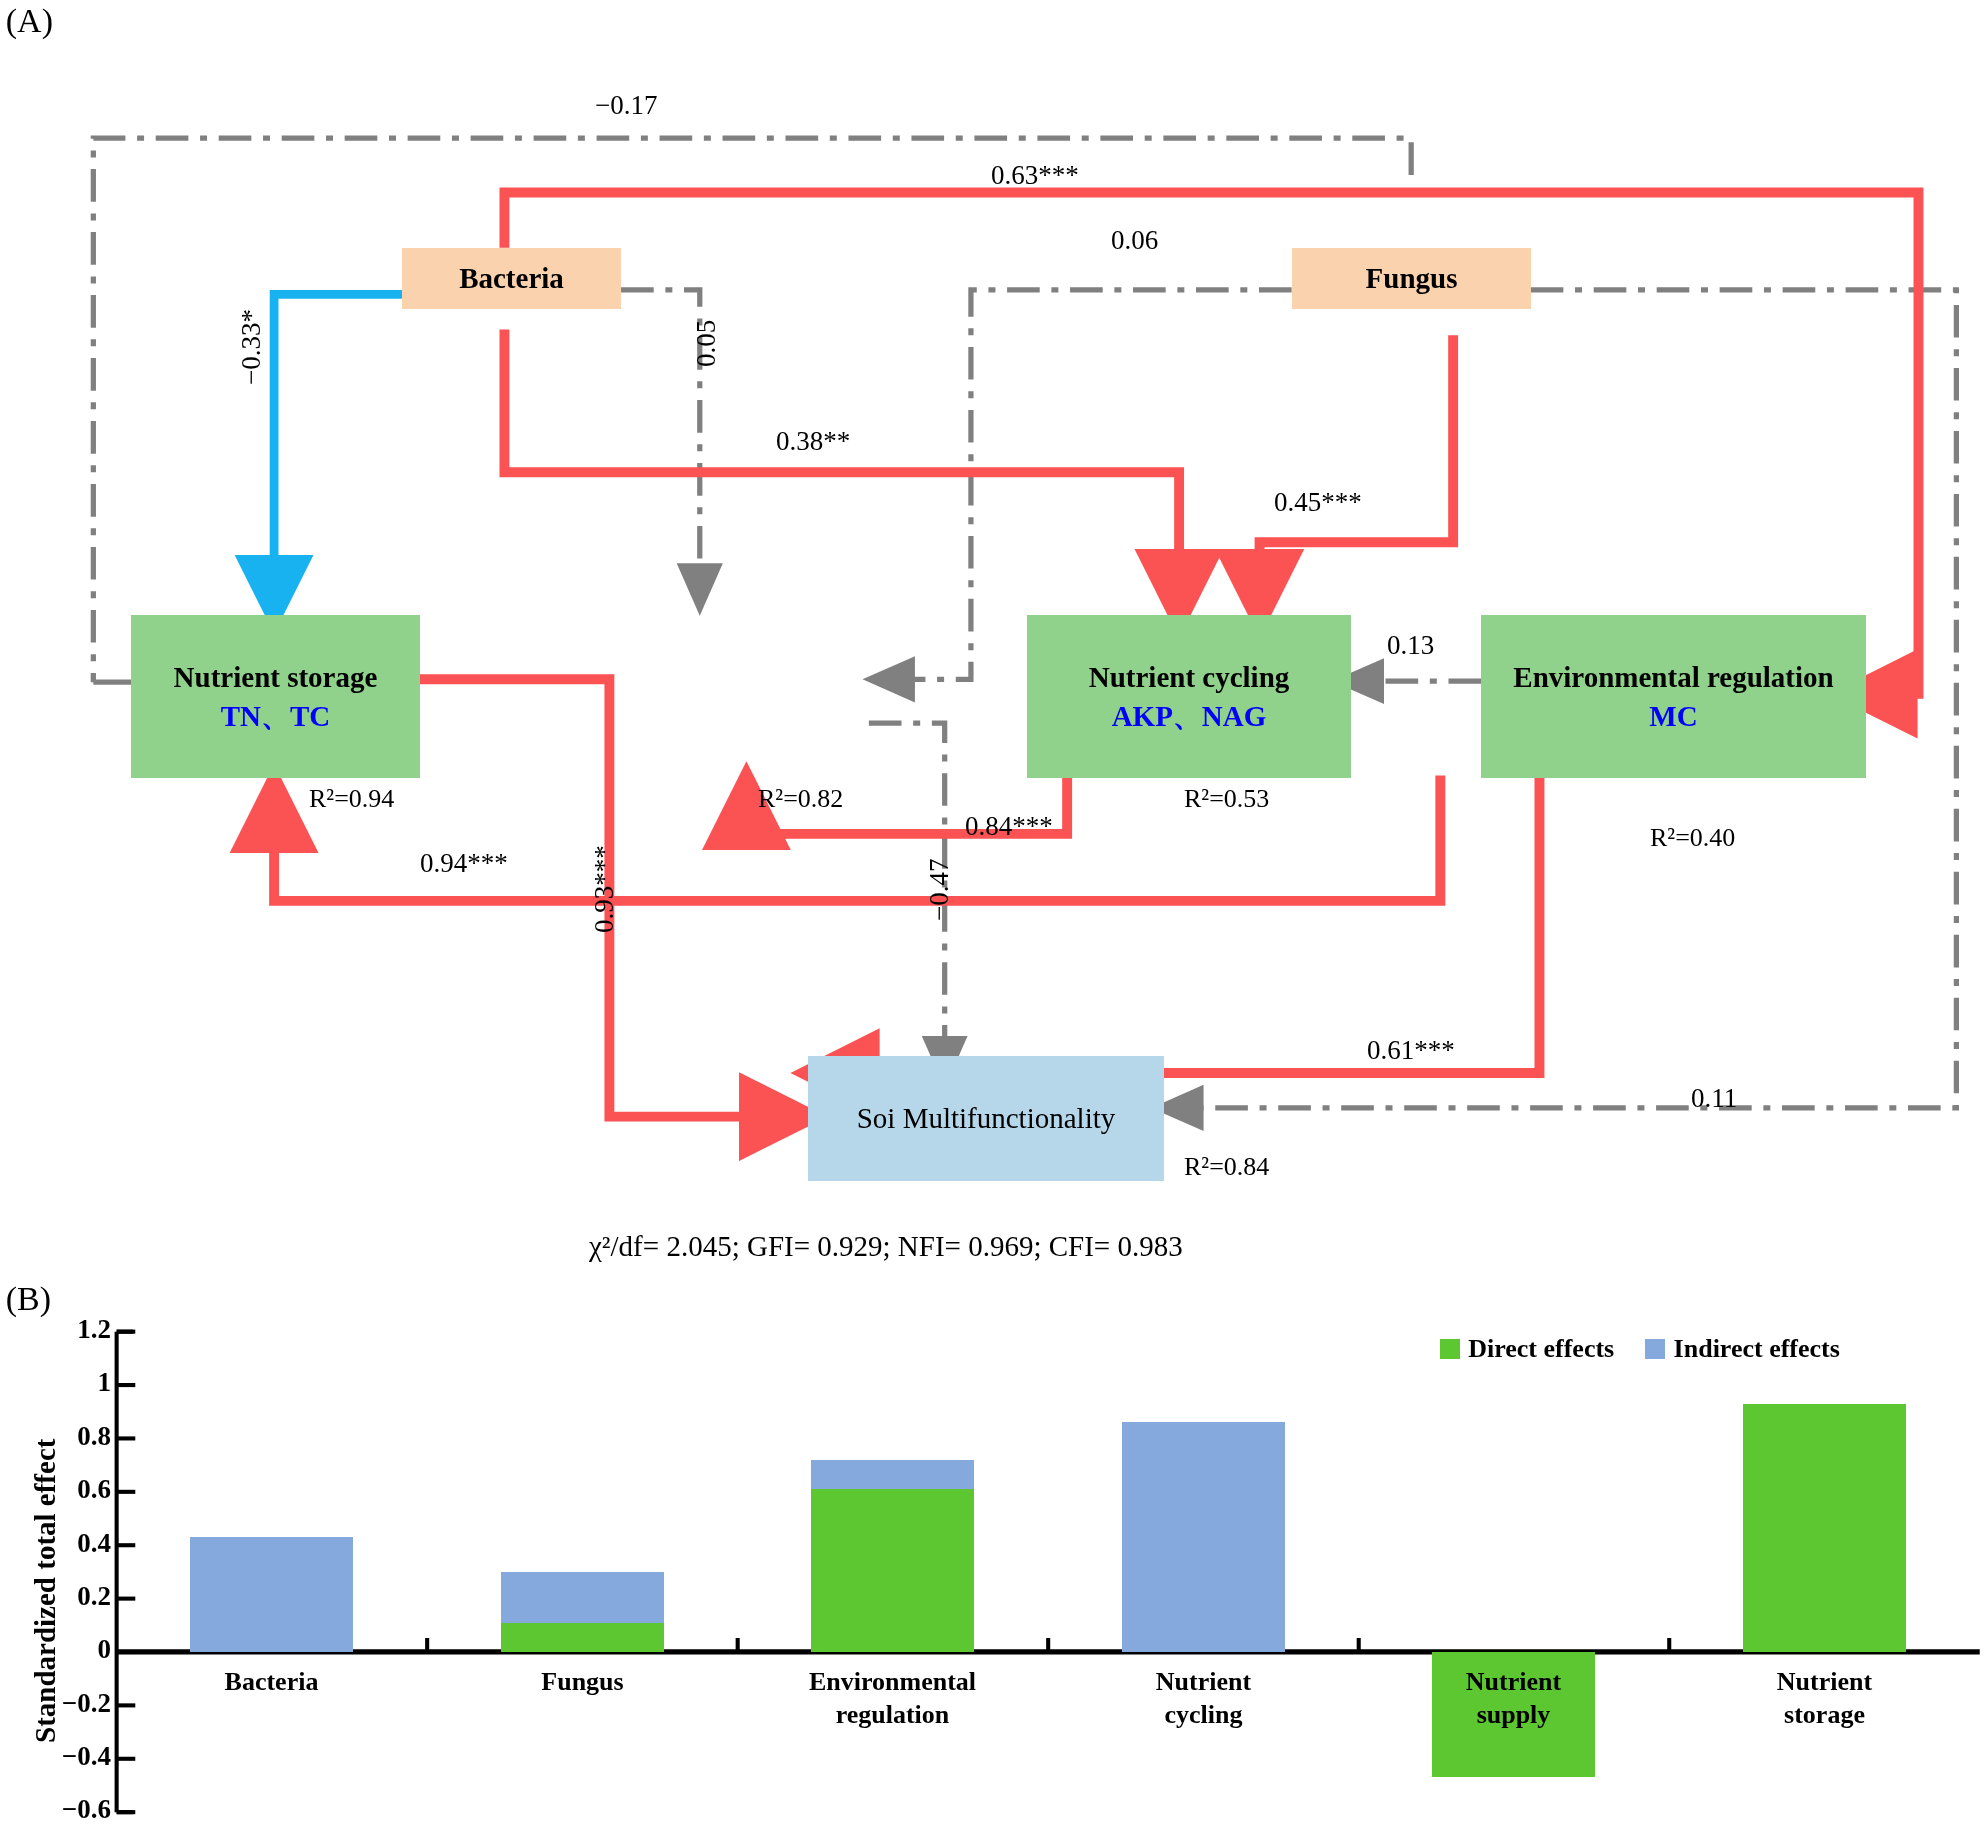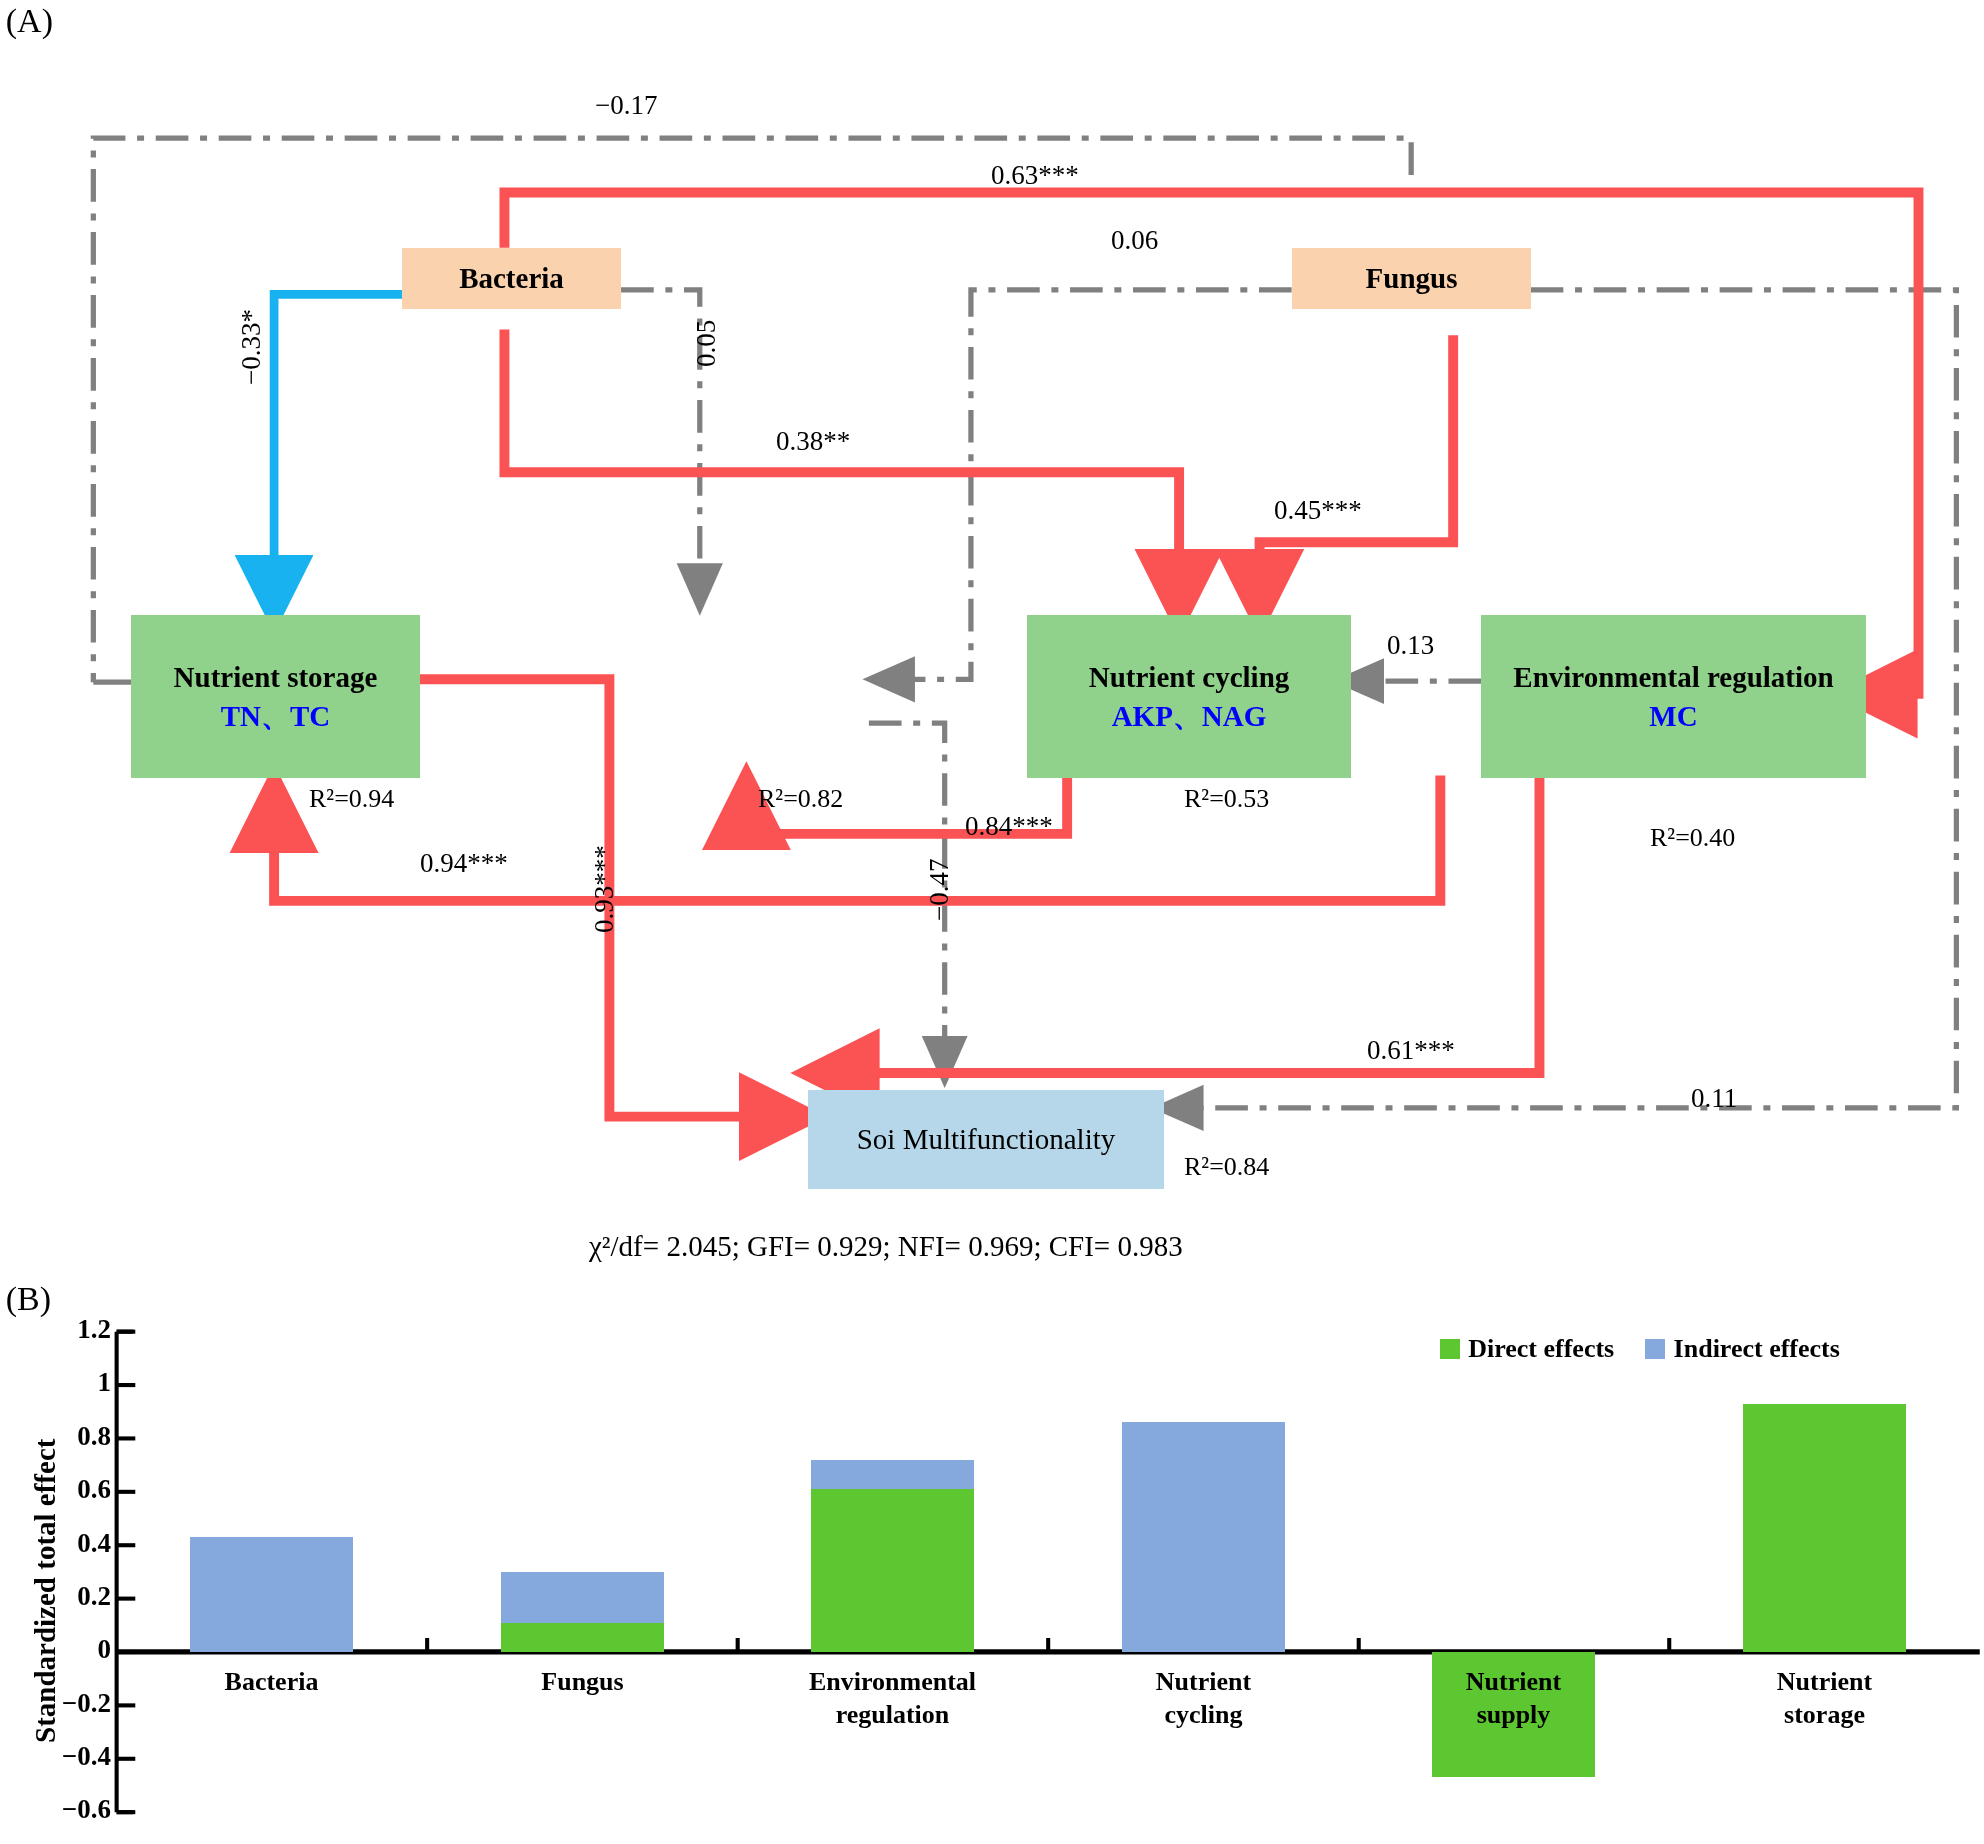--- a/index.html
+++ b/index.html
@@ -110,42 +110,42 @@
   <div class="node green" style="left:1481px;top:615px;width:385px;height:163px;">
     <span class="t1">Environmental  regulation</span>
     <span class="t2">MC</span>
   </div>
 
   <div class="node green" style="left:1027px;top:615px;width:324px;height:163px;">
     <span class="t1">Nutrient cycling</span>
     <span class="t2">AKP、NAG</span>
   </div>
 
-  <div class="node blue" style="left:808px;top:1090px;width:356px;height:99px;">
+  <div class="node blue" style="left:808px;top:1056px;width:356px;height:125px;">
     <span class="t1" style="font-weight:normal;">Soi Multifunctionality</span>
   </div>
 
   <div class="r2" style="left:309px;top:784px;">
     <span>R²=0.94</span></div>
   <div class="r2" style="left:758px;top:784px;">
     <span>R²=0.82</span></div>
   <div class="r2" style="left:1184px;top:784px;">
     <span>R²=0.53</span></div>
   <div class="r2" style="left:1650px;top:823px;">
     <span>R²=0.40</span></div>
   <div class="r2" style="left:1184px;top:1152px;">
     <span>R²=0.84</span></div>
 
   <div class="coef" style="left:595px;top:90px;">−0.17</div>
   <div class="coef" style="left:991px;top:160px;">0.63***</div>
   <div class="coef" style="left:1111px;top:225px;">0.06</div>
   <div class="coef rot" style="left:691px;top:367px;">0.05</div>
   <div class="coef rot" style="left:236px;top:385px;">−0.33*</div>
   <div class="coef" style="left:776px;top:426px;">0.38**</div>
-  <div class="coef" style="left:1274px;top:487px;margin-top:8px;">0.45***</div>
+  <div class="coef" style="left:1274px;top:487px;">0.45***</div>
   <div class="coef" style="left:1387px;top:630px;">0.13</div>
   <div class="coef" style="left:965px;top:811px;">0.84***</div>
   <div class="coef" style="left:420px;top:848px;">0.94***</div>
   <div class="coef rot" style="left:589px;top:933px;">0.93***</div>
   <div class="coef rot" style="left:924px;top:921px;">−0.47</div>
   <div class="coef" style="left:1359px;top:1035px;margin-left:8px;">0.61***</div>
   <div class="coef" style="left:1691px;top:1067px;margin-top:16px;">0.11</div>
 
   <div class="fitline" style="left:589px;top:1230px;">χ²/df= 2.045;  GFI= 0.929;  NFI= 0.969;  CFI= 0.983</div>
 

